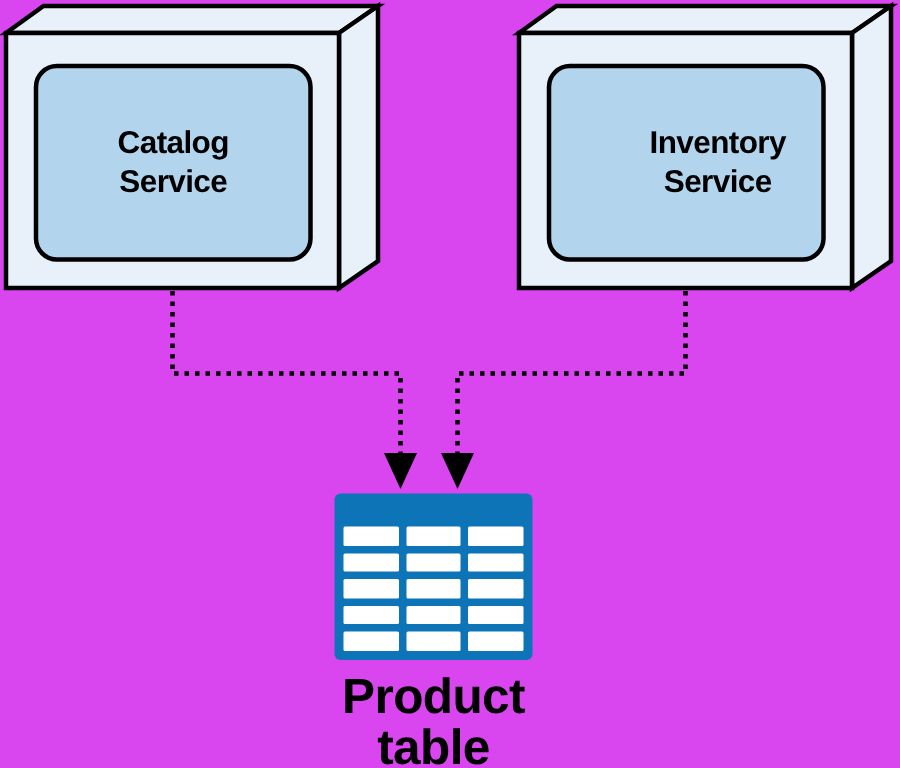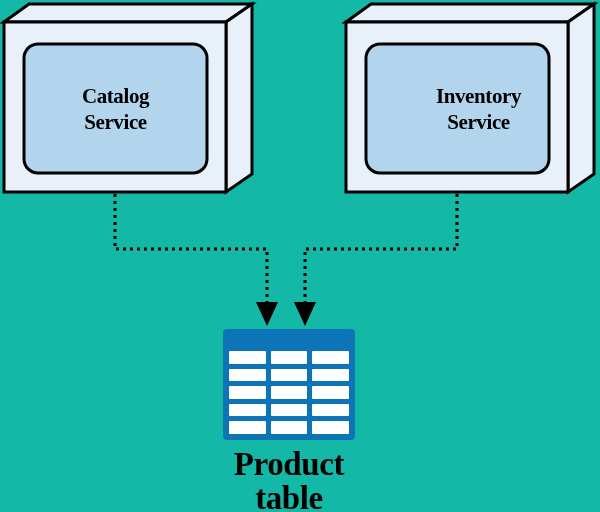--- a/index.html
+++ b/index.html
@@ -4,23 +4,23 @@
 <style>
   html, body {
     margin: 0;
     padding: 0;
     background: #ffffff;
   }
   .canvas {
     position: relative;
     width: 600px;
     height: 512px;
-    background: #14b8a6;
+    background: #d946ef;
     overflow: hidden;
-    font-family: Liberation Serif, serif;
+    font-family: Liberation Sans, sans-serif;
   }
   .canvas svg {
     position: absolute;
     left: 0;
     top: 0;
   }
   svg .outlined {
     stroke: #000000;
     stroke-width: 3;
     stroke-linejoin: miter;

